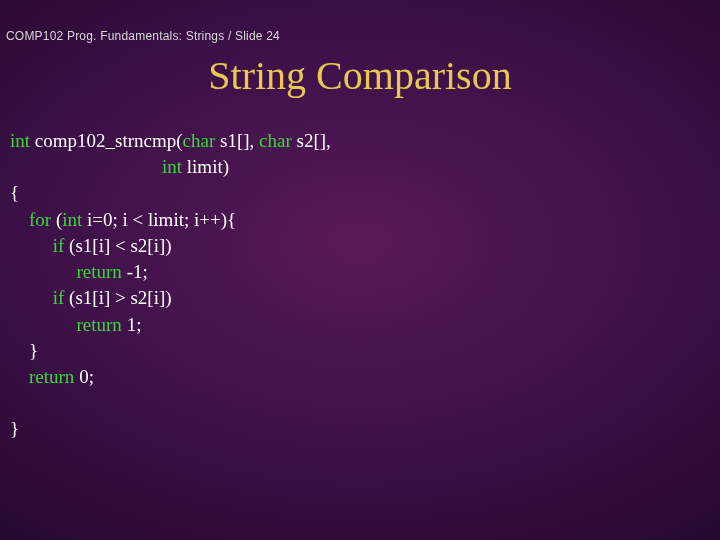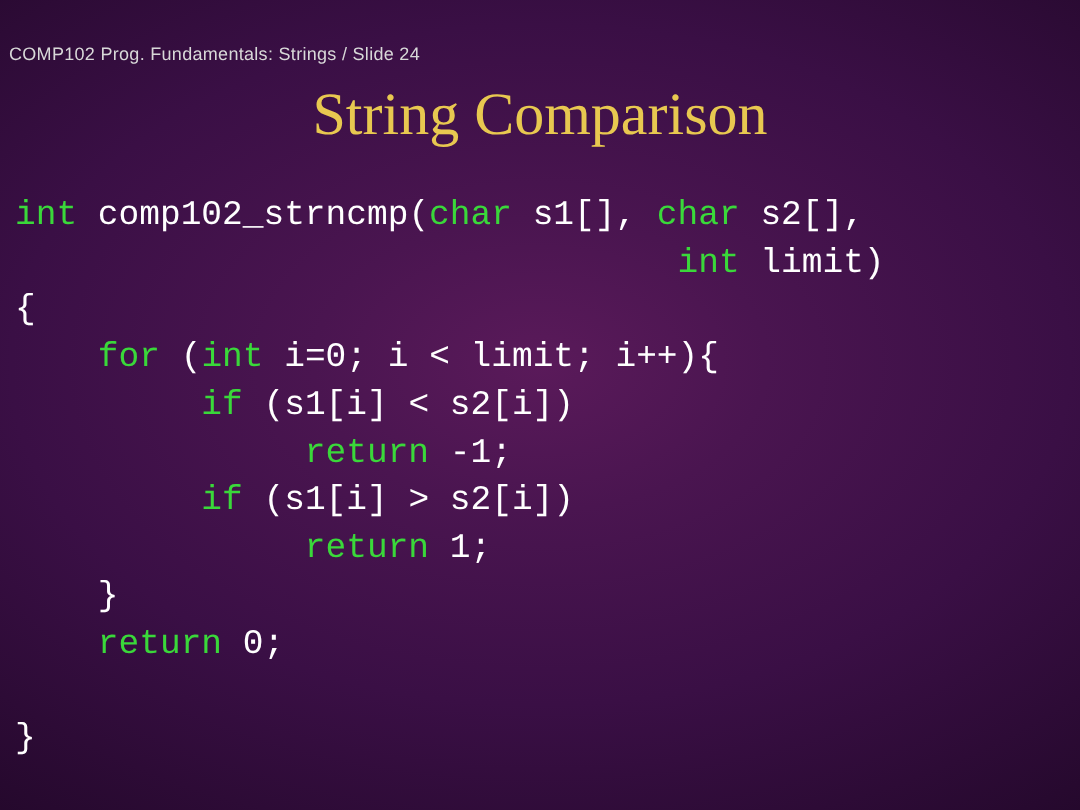--- a/index.html
+++ b/index.html
@@ -27,22 +27,22 @@
     text-align: center;
     font-family: "Times New Roman", Times, serif;
     font-size: 40px;
     color: #e8c850;
     font-weight: normal;
   }
   .code {
     position: absolute;
     top: 128px;
     left: 10px;
-    font-family: Liberation Mono, monospace;
-    font-size: 23px;
+    font-family: Liberation Serif, serif;
+    font-size: 19px;
     line-height: 1.38;
     white-space: pre;
   }
   .kw { color: #3ad83a; }   
   .id { color: #ffffff; }   
 </style>
 </head>
 <body>
 
 <div class="header">COMP102 Prog. Fundamentals: Strings / Slide 24</div>

